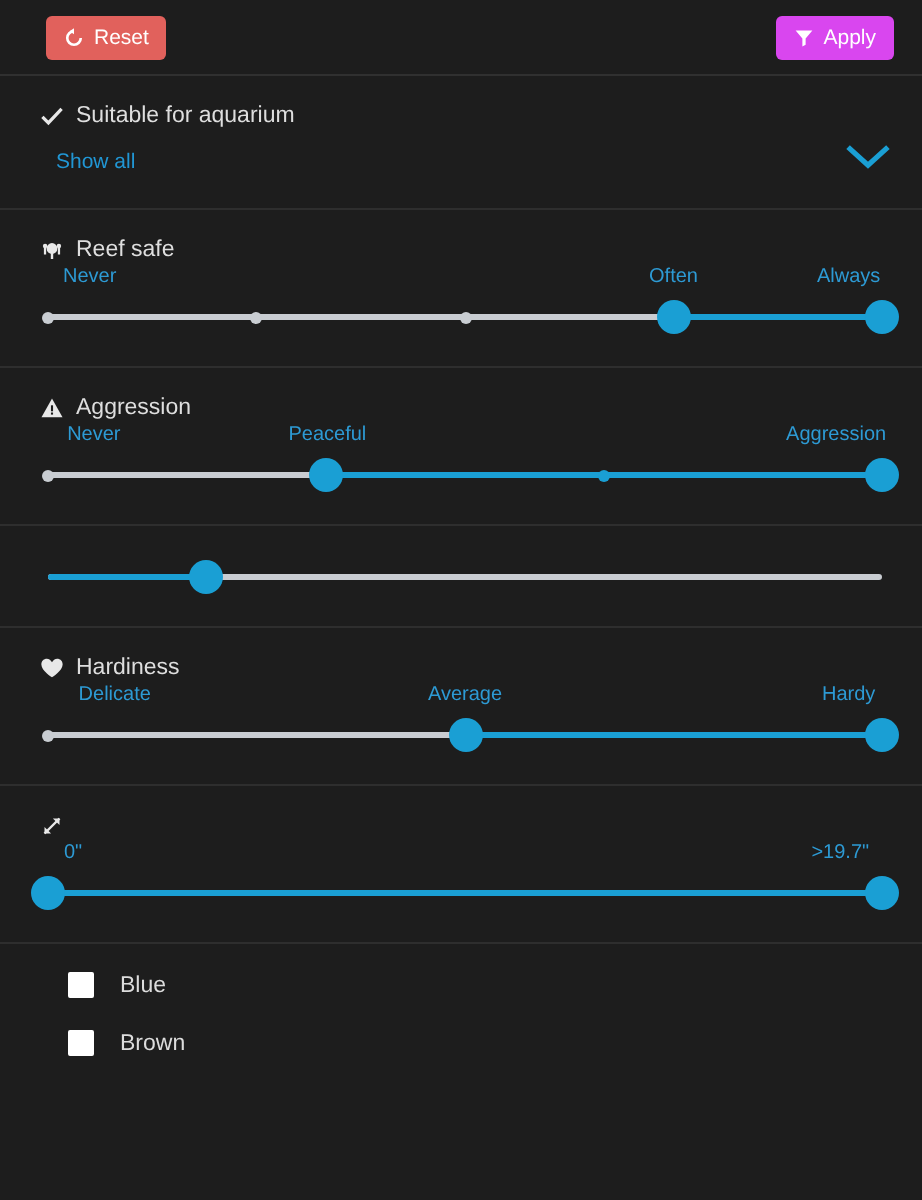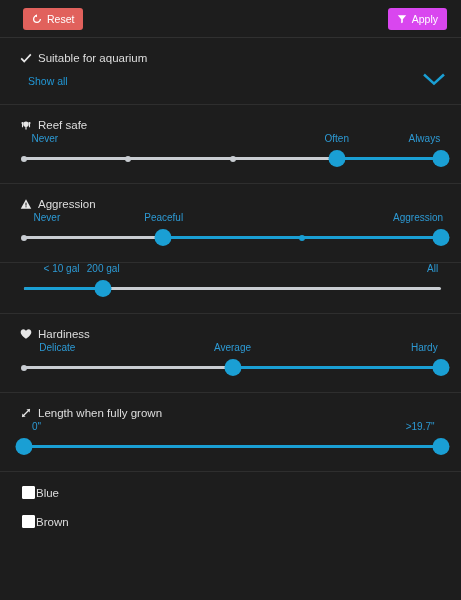--- a/index.html
+++ b/index.html
@@ -79,22 +79,22 @@
   .tick.on { background: #1a9fd4; }
   .handle {
     position: absolute; top: -1px; width: 17px; height: 17px;
     border-radius: 50%; background: #1a9fd4;
     transform: translateX(-50%); cursor: pointer;
   }
 
   
   .cbx-list { padding: 6px 0 0 0; }
   .cbx-item {
-    display: flex; align-items: center; gap: 1px;
-    padding: 8px 0 8px 22px; cursor: pointer;
+    display: flex; align-items: center; gap: 13px;
+    padding: 8px 0 8px 34px; cursor: pointer;
   }
   .cbx {
     width: 13px; height: 13px; background: #fff;
     border: 1px solid #fff; border-radius: 1px; flex: none;
   }
   .cbx-lbl { color: #dcdcdc; font-size: 11.5px; }
 </style>
 </head>
 <body>
 
@@ -199,25 +199,20 @@
           <div class="handle" style="left:33.33%"></div>
           <div class="handle" style="left:100%"></div>
         </div>
       </div>
     </div>
   </div>
 
   <div class="row">
     <div class="slider-wrap">
       <div class="slider">
-        <div class="lbls">
-          <span class="lb" style="left:9%">&lt; 10 gal</span>
-          <span class="lb" style="left:19%">200 gal</span>
-          <span class="lb" style="left:98%">All</span>
-        </div>
         <div class="track-area">
           <div class="track"></div>
           <div class="fill" style="left:0%;width:19%"></div>
           <div class="handle" style="left:19%"></div>
         </div>
       </div>
     </div>
   </div>
 
   <div class="row">
@@ -249,21 +244,20 @@
 
   <div class="row">
     <div class="row-title">
       <span class="ic">
         <svg width="12" height="12" viewBox="0 0 16 16">
           <path d="M3 13 L13 3" fill="none" stroke="#e8e8e8" stroke-width="1.6"></path>
           <path d="M13 3 L13 7.4 L8.6 3 Z" fill="#e8e8e8"></path>
           <path d="M3 13 L3 8.6 L7.4 13 Z" fill="#e8e8e8"></path>
         </svg>
       </span>
-      <span>Length when fully grown</span>
     </div>
     <div class="slider-wrap">
       <div class="slider">
         <div class="lbls">
           <span class="lb" style="left:3%">0"</span>
           <span class="lb" style="left:95%">&gt;19.7"</span>
         </div>
         <div class="track-area">
           <div class="track"></div>
           <div class="fill" style="left:0%;width:100%"></div>

